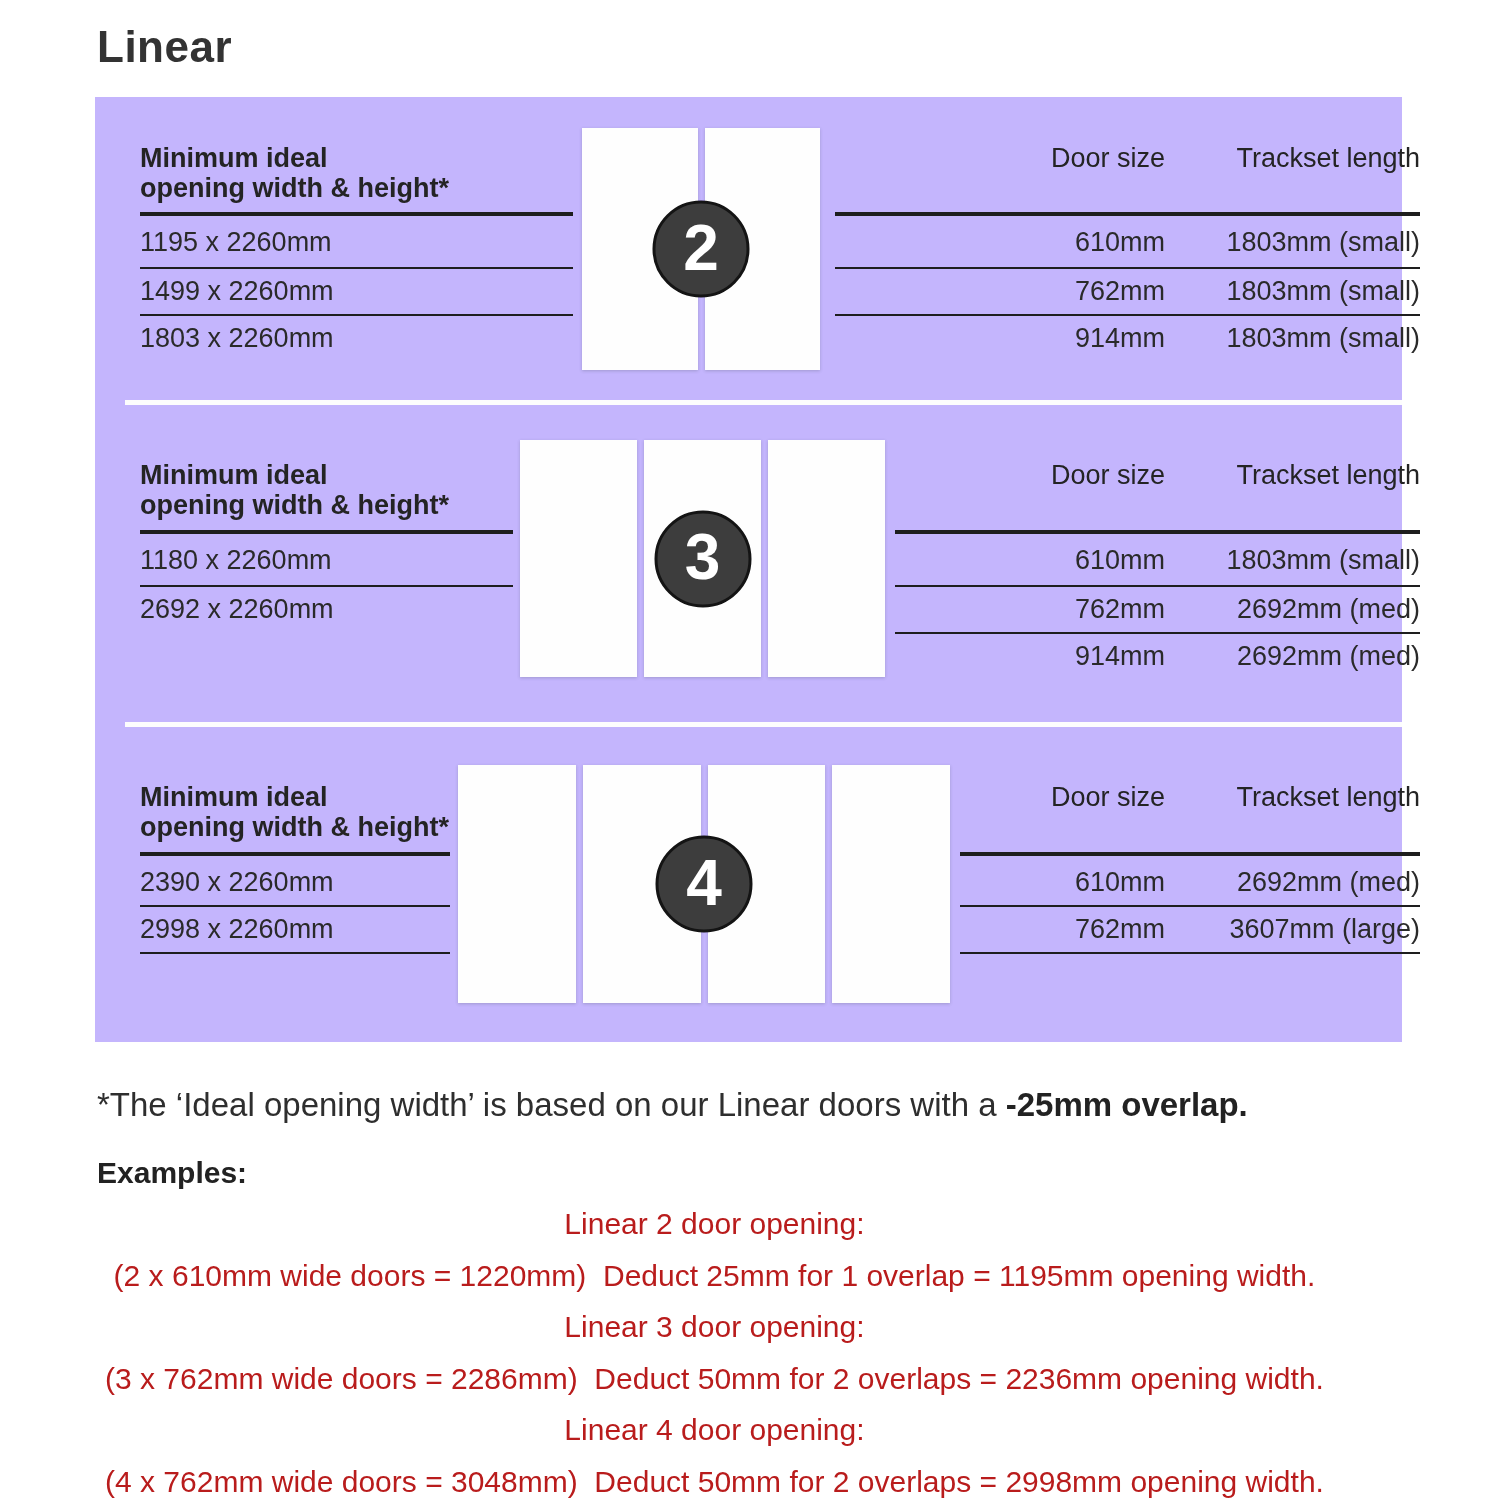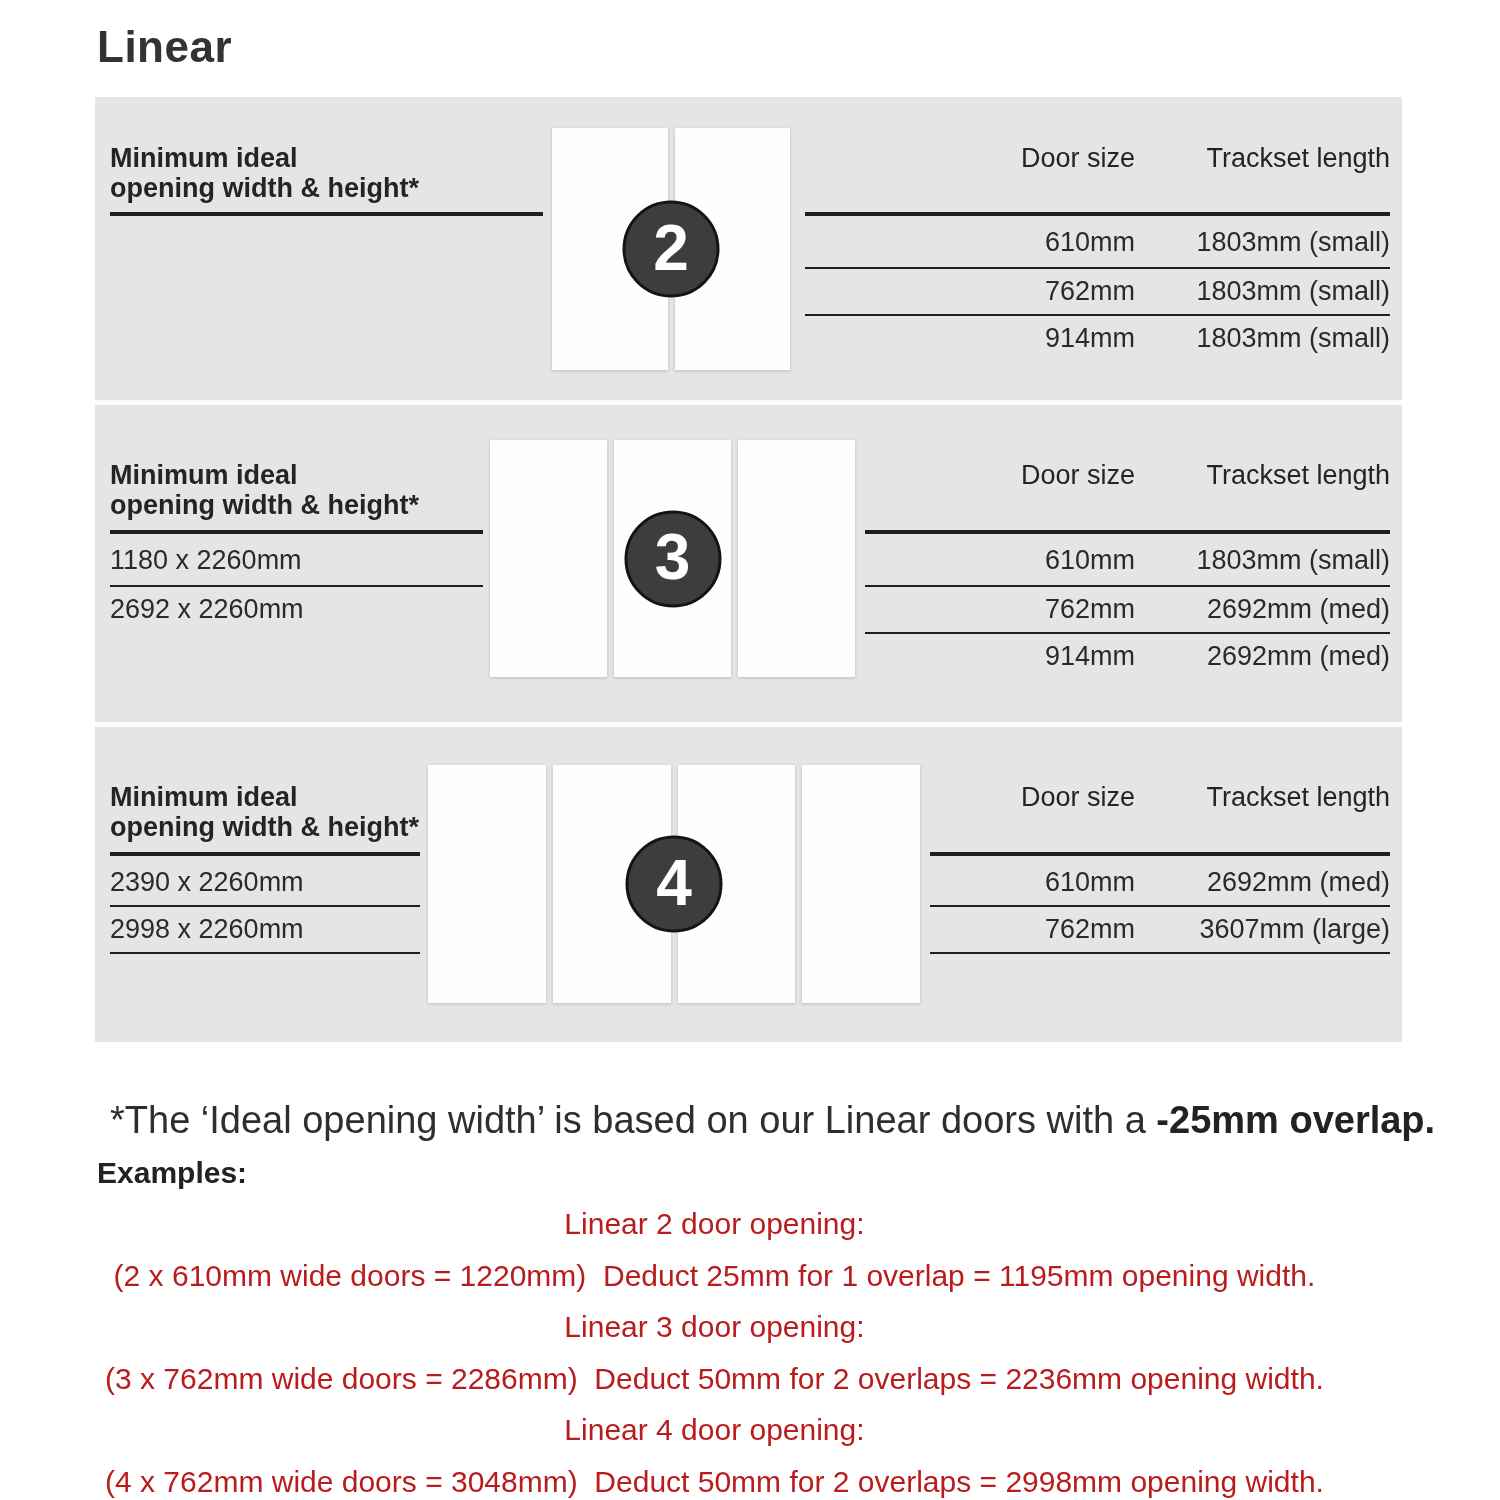--- a/index.html
+++ b/index.html
@@ -8,21 +8,22 @@
     position:relative; width:1456px; height:1500px; background:#ffffff;
     font-family:"Liberation Sans", sans-serif; color:#262626;
     overflow:hidden;
   }
   .title {
     position:absolute; left:97px; top:22px; margin:0;
     font-size:44px; font-weight:700; color:#333333; letter-spacing:0.5px;
   }
   .panel {
     position:absolute; left:95px; top:97px; width:1307px; height:945px;
-    background:#e5e5e5;
+    background:#c4b5fd;
+    padding-left:30px;
   }
   .sec { position:relative; width:100%; }
   .sec1 { height:303px; }
   .sec2 { height:322px; border-top:5px solid #fdfdfd; }
   .sec3 { height:320px; border-top:5px solid #fdfdfd; }
 
   
   .ltbl { position:absolute; left:15px; }
   .sec1 .ltbl { top:46px; width:433px; }
   .sec2 .ltbl { top:55px; width:373px; }
@@ -55,41 +56,46 @@
   .badge {
     position:absolute; left:50%; top:50%; transform:translate(-50%,-50%);
     width:97px; height:97px; border-radius:50%;
     background:#3d3d3d; border:3px solid #141414; color:#ffffff;
     font-size:64px; font-weight:700;
     display:flex; align-items:center; justify-content:center;
     padding-bottom:4px;
   }
 
   
-  .footnote { position:absolute; left:97px; top:1086px; margin:13px; font-size:38px; color:#2e2e2e; }
+  .footnote { position:absolute; left:97px; top:1086px; margin:0; font-size:33px; color:#2e2e2e; }
   .footnote strong { font-weight:700; color:#222222; }
   .examples { position:absolute; left:97px; top:1156px; }
   .ex-head { margin:0 0 12px 0; font-size:30px; font-weight:700; color:#222222; }
   .ex-line { margin:8px; font-size:30px; line-height:43.5px; color:#b91c1c; white-space:pre-wrap;text-align:center; }
 </style>
 </head>
 <body>
 
 <div class="canvas">
 
   <h1 class="title">Linear</h1>
 
   <div class="panel">
 
     <section class="sec sec1">
       <div class="ltbl">
         <div class="thead-box">
           <div class="lhead">Minimum ideal
 opening width &amp; height*</div>
         </div>
+        <ul class="rows">
+          <li class="row lrow">1195 x 2260mm</li>
+          <li class="row lrow">1499 x 2260mm</li>
+          <li class="row lrow">1803 x 2260mm</li>
+        </ul>
       </div>
 
       <div class="diagram">
         <div class="door"></div>
         <div class="door"></div>
         <div class="badge">2</div>
       </div>
 
       <div class="rtbl">
         <div class="thead-box rhead">

